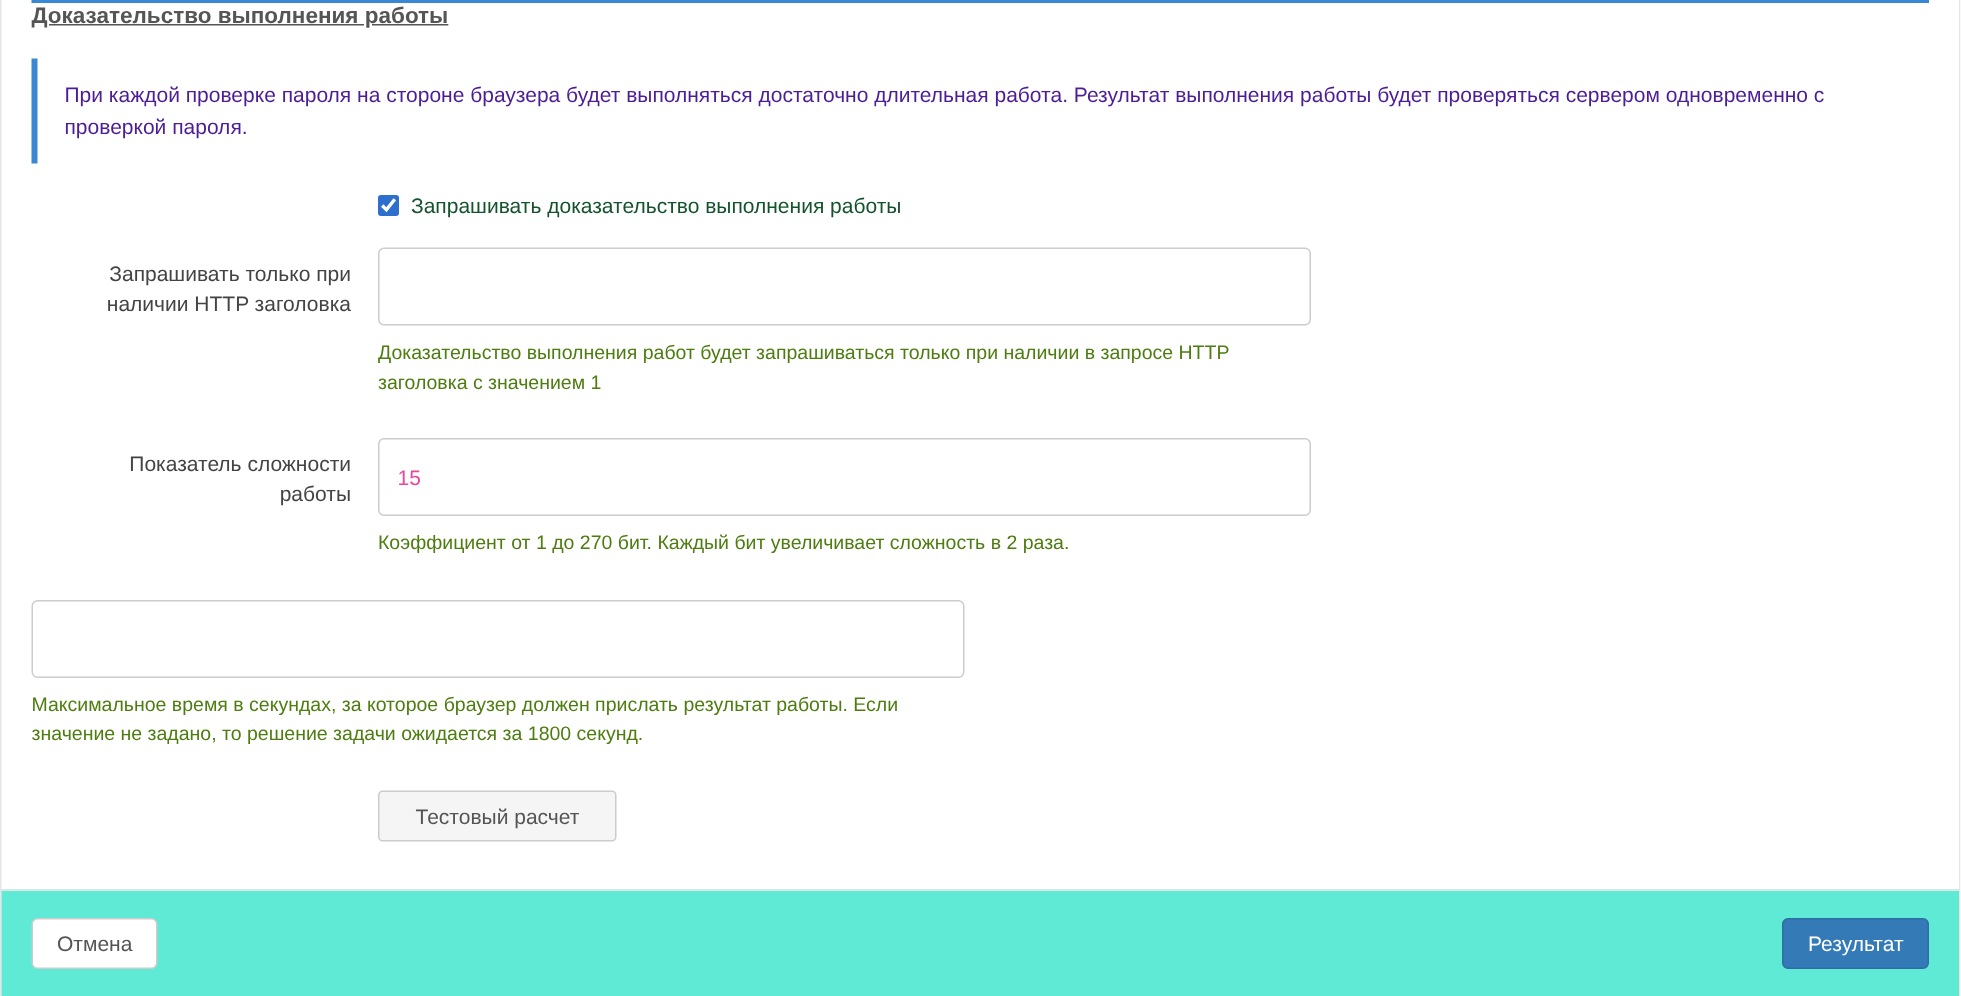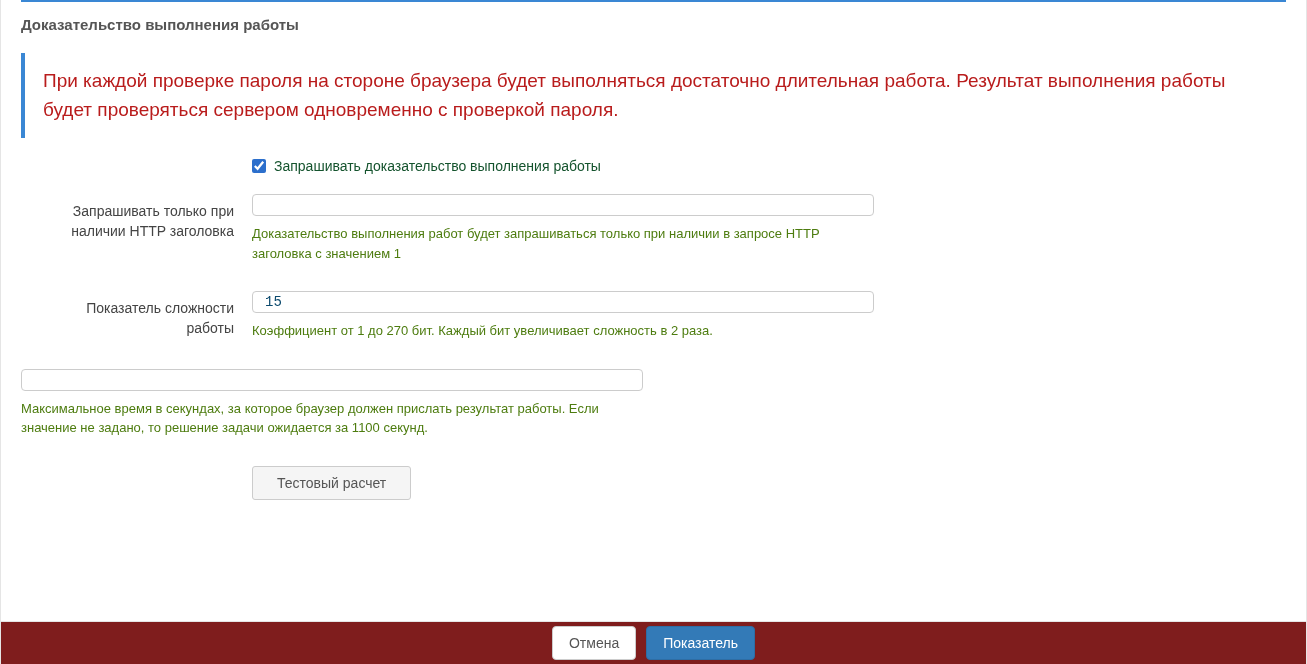--- a/index.html
+++ b/index.html
@@ -22,29 +22,30 @@
     }
     .top-divider {
       height: 2px;
       background: #3a87d4;
       margin: 0 20px;
     }
     .section-title {
       font-size: 15px;
       font-weight: 600;
       color: #555;
-      padding: 14px 20px 20px 20px;
+      padding: 0 20px 20px 20px;
+      text-decoration: underline;
     }
     .info-box {
       margin: 0 20px 20px 20px;
       border-left: 4px solid #3a87d4;
       padding: 14px 18px;
-      color: #b91c1c;
+      color: #4c1d95;
       line-height: 1.5;
-      font-size: 19px;
+      font-size: 14px;
     }
     .form-area {
       padding: 0 20px 60px 20px;
     }
     .form-row {
       display: flex;
       align-items: flex-start;
       margin-bottom: 28px;
     }
     .form-label {
@@ -77,28 +78,27 @@
       height: 14px;
       accent-color: #2C6FCC;
       cursor: pointer;
     }
     .checkbox-wrap label {
       color: #14532d;
       cursor: pointer;
     }
     .text-input {
       width: 100%;
-      height: 22px;
+      height: 52px;
       border: 1px solid #ccc;
       border-radius: 4px;
       padding: 6px 12px;
       font-size: 14px;
-      color: #0c4a6e;
+      color: #ec4899;
       outline: none;
-      font-family: Liberation Mono, monospace;
     }
     .help-text {
       color: #4d7c0f;
       font-size: 13px;
       margin-top: 8px;
       line-height: 1.5;
     }
     .test-button {
       display: inline-block;
       padding: 8px 24px;
@@ -108,25 +108,25 @@
       color: #555;
       font-size: 14px;
       cursor: pointer;
     }
     .footer {
       position: absolute;
       bottom: 0;
       left: 0;
       right: 0;
       border-top: 1px solid #e5e5e5;
-      padding: 4px 20px;
+      padding: 18px 20px;
       display: flex;
-      justify-content: center;
+      justify-content: space-between;
       gap: 10px;
-      background: #7f1d1d;
+      background: #5eead4;
     }
     .btn {
       padding: 8px 16px;
       border-radius: 4px;
       font-size: 14px;
       cursor: pointer;
       border: 1px solid transparent;
     }
     .btn-default {
       background: #fff;
@@ -174,31 +174,31 @@
       <div class="form-label">Показатель сложности работы</div>
       <div class="form-control-wrap">
         <input type="text" class="text-input" value="15" style="">
         <div class="help-text">Коэффициент от 1 до 270 бит. Каждый бит увеличивает сложность в 2 раза.</div>
       </div>
     </div>
 
     <div class="form-row">
       <div class="form-control-wrap">
         <input type="text" class="text-input" value="" style="">
-        <div class="help-text">Максимальное время в секундах, за которое браузер должен прислать результат работы. Если значение не задано, то решение задачи ожидается за 1100 секунд.</div>
+        <div class="help-text">Максимальное время в секундах, за которое браузер должен прислать результат работы. Если значение не задано, то решение задачи ожидается за 1800 секунд.</div>
       </div>
     </div>
 
     <div class="form-row">
       <div class="form-label"></div>
       <div class="form-control-wrap">
         <button class="test-button">Тестовый расчет</button>
       </div>
     </div>
 
   </div>
 
   <div class="footer">
     <button class="btn btn-default">Отмена</button>
-    <button class="btn btn-primary">Показатель</button>
+    <button class="btn btn-primary">Результат</button>
   </div>
 
 </div>
 
 </body></html>

